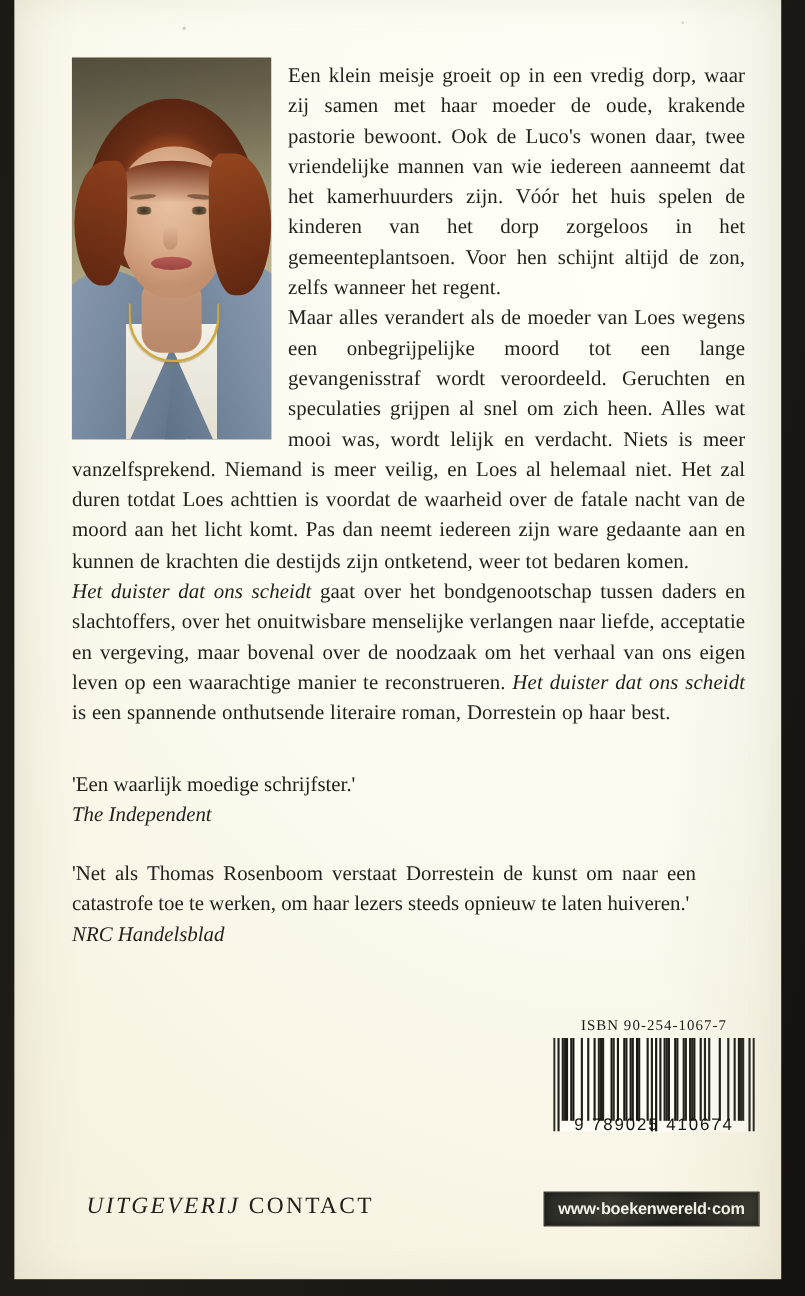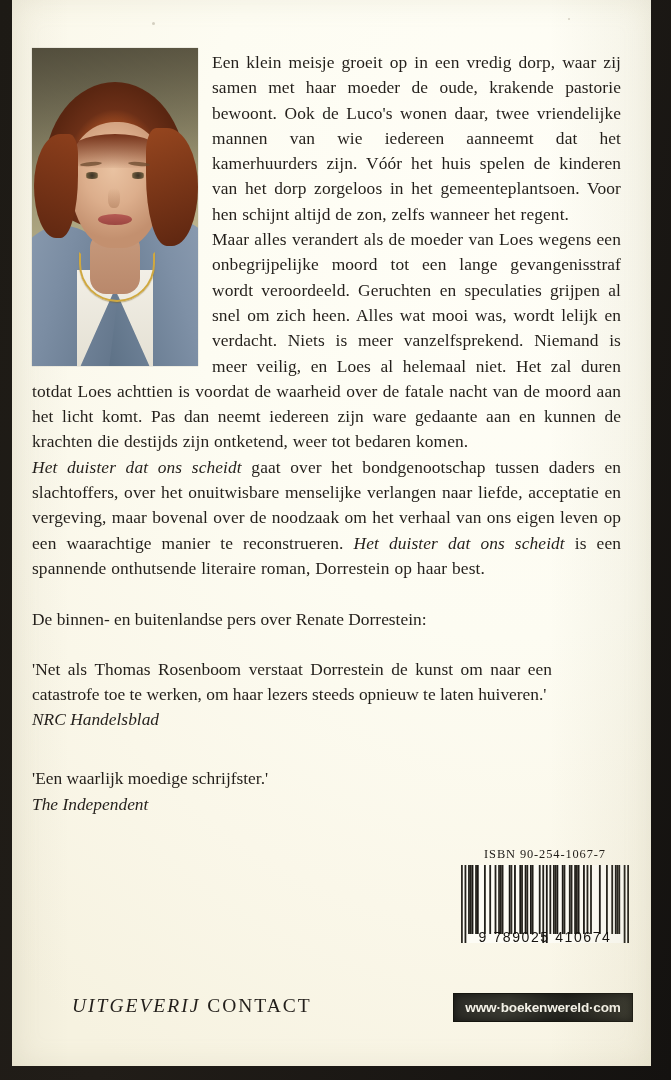--- a/index.html
+++ b/index.html
@@ -44,21 +44,21 @@
     background: linear-gradient(90deg,
         rgba(120,110,80,.055) 0%,
         rgba(255,255,255,0) 9%,
         rgba(255,255,255,0) 84%,
         rgba(160,150,110,.10) 100%);
   }
 
   #page-inner {
     position: relative;
     z-index: 2;
-    padding: 0 30px 0 20px;
+    padding: 0 30px 0 48px;
     height: 100%;
     box-sizing: border-box;
   }
 
   
   #author-photo {
     float: left;
     width: 166px;
     height: 318px;
     margin: 48px 14px 6px 0px;
@@ -324,30 +324,29 @@
         <div class="ph-layer ph-nose"></div>
         <div class="ph-layer ph-mouth"></div>
       </div>
 
       <p class="blurb" id="blurb-1">Een klein meisje groeit op in een vredig dorp, waar zij samen met haar moeder de oude, krakende pastorie bewoont. Ook de Luco's wonen daar, twee vriendelijke mannen van wie iedereen aanneemt dat het kamerhuurders zijn. Vóór het huis spelen de kinderen van het dorp zorgeloos in het gemeenteplantsoen. Voor hen schijnt altijd de zon, zelfs wanneer het regent.</p>
 
       <p class="blurb" id="blurb-2">Maar alles verandert als de moeder van Loes wegens een onbegrijpelijke moord tot een lange gevangenisstraf wordt veroordeeld. Geruchten en speculaties grijpen al snel om zich heen. Alles wat mooi was, wordt lelijk en verdacht. Niets is meer vanzelfsprekend. Niemand is meer veilig, en Loes al helemaal niet. Het zal duren totdat Loes achttien is voordat de waarheid over de fatale nacht van de moord aan het licht komt. Pas dan neemt iedereen zijn ware gedaante aan en kunnen de krachten die destijds zijn ontketend, weer tot bedaren komen.</p>
 
       <p class="blurb" id="blurb-3"><em>Het duister dat ons scheidt</em><span> gaat over het bondgenootschap tussen daders en slachtoffers, over het onuitwisbare menselijke verlangen naar liefde, acceptatie en vergeving, maar bovenal over de noodzaak om het verhaal van ons eigen leven op een waarachtige manier te reconstrueren. </span><em>Het duister dat ons scheidt</em><span> is een spannende onthutsende literaire roman, Dorrestein op haar best.</span></p>
 
-      <p id="press-intro">De binnen- en buitenlandse pers over Renate Dorrestein:</p>
+
+      <div class="quote-block" id="quote-2">
+        <p class="quote-text">'Een waarlijk moedige schrijfster.'</p>
+        <p class="quote-source">The Independent</p>
+      </div>
 
       <div class="quote-block" id="quote-1">
         <p class="quote-text">'Net als Thomas Rosenboom verstaat Dorrestein de kunst om naar een catastrofe toe te werken, om haar lezers steeds opnieuw te laten huiveren.'</p>
         <p class="quote-source">NRC Handelsblad</p>
-      </div>
-
-      <div class="quote-block" id="quote-2">
-        <p class="quote-text">'Een waarlijk moedige schrijfster.'</p>
-        <p class="quote-source">The Independent</p>
       </div>
 
     </div>
 
     <div id="barcode-block">
       <div id="isbn-text">ISBN 90-254-1067-7</div>
       <svg id="barcode-bars" viewBox="0 0 168 78" preserveAspectRatio="none" aria-hidden="true">
           <rect x="0" y="0" width="168" height="78" fill="#fdfcf5"></rect>
           <rect x="0.000" y="0" width="1.804" height="78" fill="#2e2b24"></rect>
           <rect x="3.537" y="0" width="1.804" height="78" fill="#23211b"></rect>

